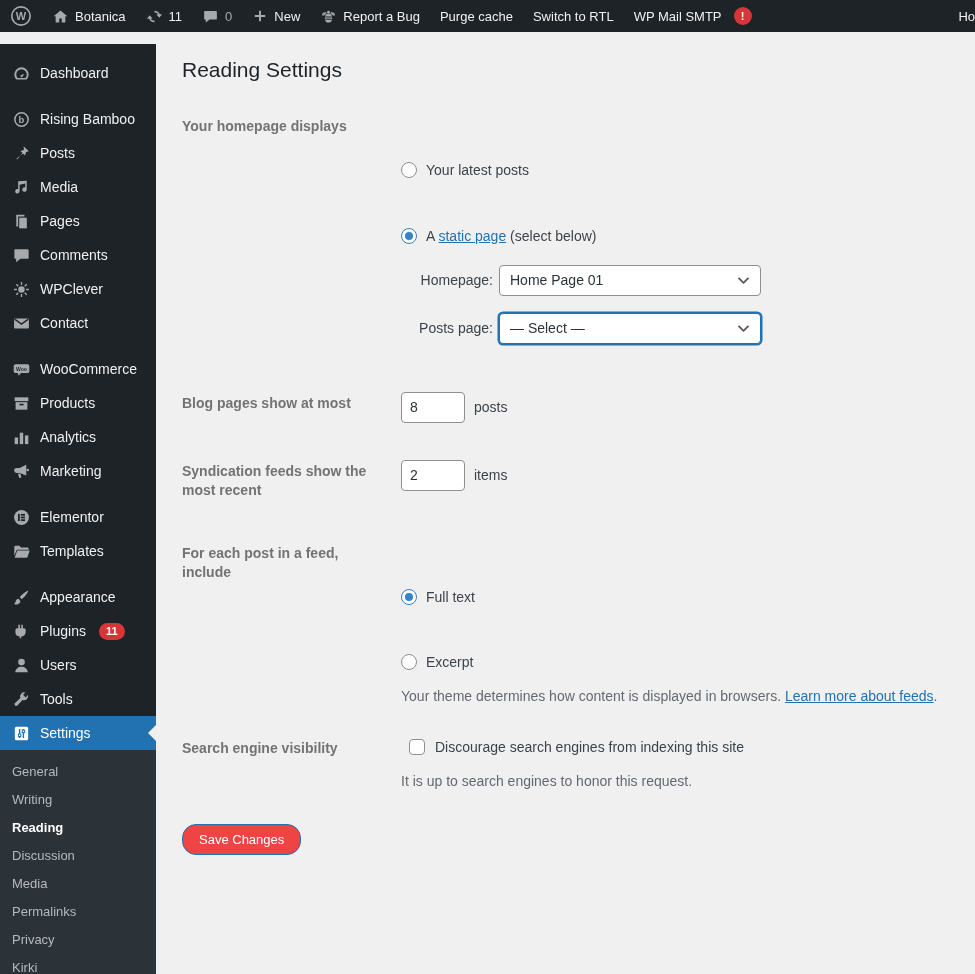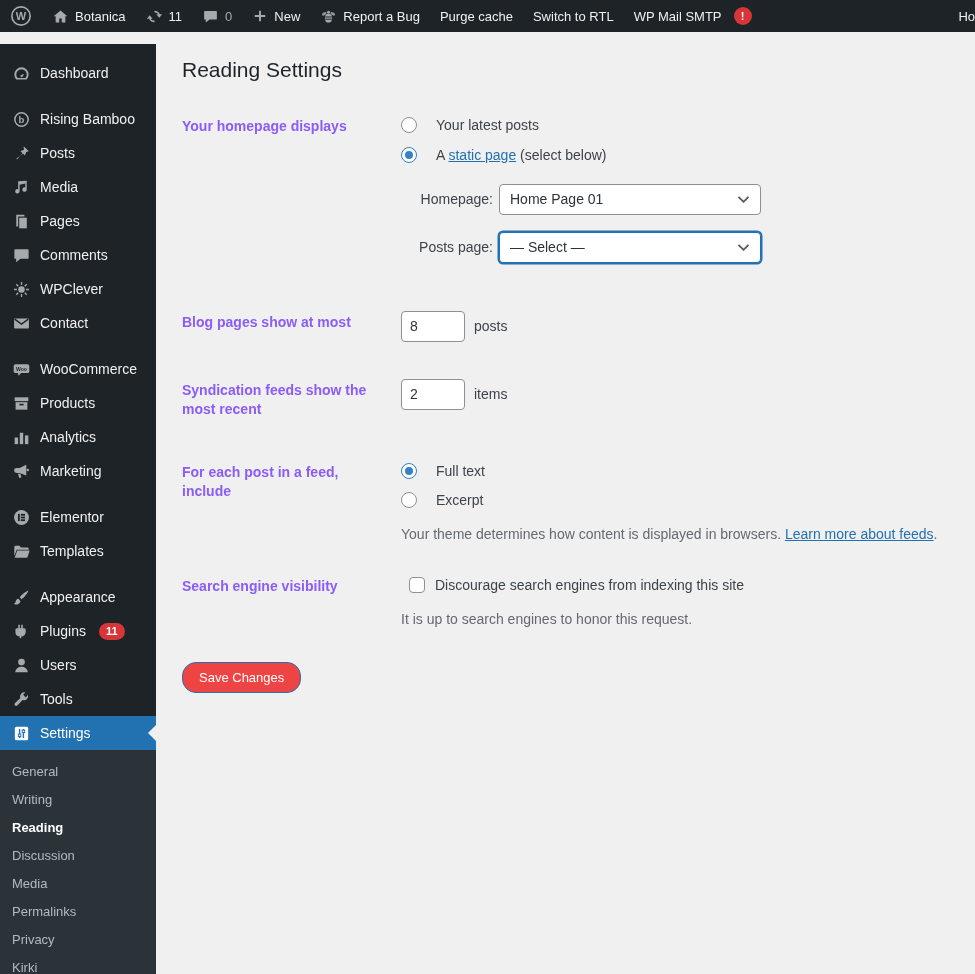--- a/index.html
+++ b/index.html
@@ -34,23 +34,23 @@
   .submenu { background:#2c3338; padding:8px 0; }
   .submenu-item { padding:7px 12px; color:#b4b9be; font-size:13px; line-height:14px; cursor:pointer; }
   .submenu-item.current { color:#fff; font-weight:700; }
 
   
   .content { position:absolute; top:32px; left:160px; right:0; bottom:0; background:#f0f0f1;
     padding:18px 22px; color:#3c434a; font-size:14px; overflow:hidden; }
   h1.page-title { font-size:21px; font-weight:400; color:#1d2327; line-height:1.3; margin:6px 0 32px; }
 
   .form-row { display:grid; grid-template-columns:219px 1fr; align-items:start; }
-  .row-label { font-weight:700; color:#8b5cf6; line-height:1.35; padding-right:18px; padding-top:2px; }
-
-  .radio-row { display:flex; align-items:center; gap:19px; margin-bottom:9px; line-height:1.45; cursor:pointer; }
+  .row-label { font-weight:700; color:#737373; line-height:1.35; padding-right:18px; padding-top:2px; }
+
+  .radio-row { display:flex; align-items:center; gap:9px; margin-bottom:9px; line-height:1.45; cursor:pointer;margin-top:45px; }
   .radio { width:16px; height:16px; min-width:16px; border:1px solid #8c8f94; border-radius:50%;
     background:#fff; position:relative; }
   .radio.checked { border-color:#3582c4; }
   .radio.checked::after { content:""; position:absolute; left:3px; top:3px; right:3px; bottom:3px;
     background:#3582c4; border-radius:50%; }
   a.link { color:#2271b1; text-decoration:underline; cursor:pointer; }
 
   .select-rows { margin-top:19px; display:flex; flex-direction:column; gap:17px; }
   .select-row { display:flex; align-items:center; }
   .sel-label { width:92px; min-width:92px; text-align:right; margin-right:6px; color:#3c434a; }

